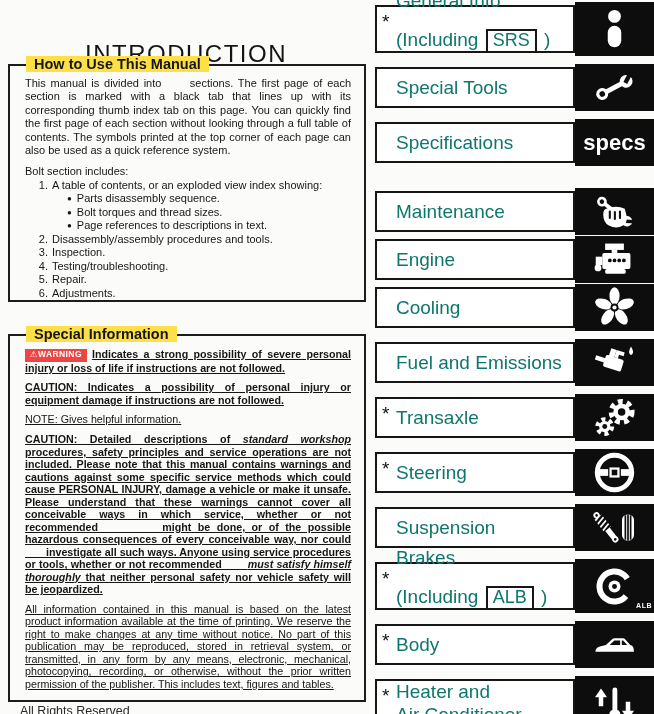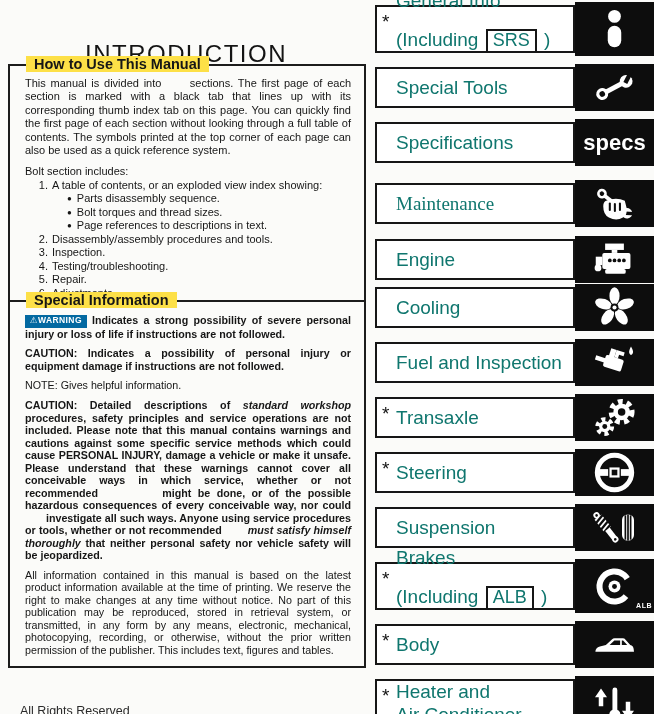--- a/index.html
+++ b/index.html
@@ -11,39 +11,39 @@
   
   .page-title{
     position:absolute;left:0;top:24px;width:372px;text-align:center;
     font-size:24px;letter-spacing:1.5px;font-weight:400;color:#141414;
   }
   .framed-box{
     position:absolute;left:8px;width:358px;box-sizing:border-box;
     border:2px solid #1c1c1c;background:transparent;
   }
   #how-to-box{top:64px;height:238px;}
-  #special-box{top:300px;height:368px;}
+  #special-box{top:334px;height:368px;text-decoration:underline;}
   .box-title{
     position:absolute;top:-10px;left:16px;background:#fde047;
     padding:0 8px;font-weight:bold;font-size:14.5px;white-space:nowrap;
   }
   .box-content{padding:11px 13px 6px 15px;font-size:11px;line-height:1.22;}
   #special-box .box-content{font-size:10.7px;line-height:1.17;padding-top:12px;}
   .box-content p{margin:0;}
   .justify{text-align:justify;}
   .gap{margin-top:8px !important;}
   .gap7{margin-top:7px !important;}
   .b{font-weight:bold;}
   .ital{font-style:italic;}
   .li-num{display:flex;padding-left:8px;}
   .li-num .num{flex:none;width:15px;text-align:right;margin-right:4px;}
   .li-bullet{display:flex;padding-left:42px;}
   .li-bullet .dot{flex:none;font-size:8px;margin-right:5px;line-height:1.7;}
   .warn-badge{
-    display:inline-block;background:#0369a1;color:#fff;font-weight:bold;
+    display:inline-block;background:#ef4444;color:#fff;font-weight:bold;
     font-size:8.5px;padding:1px 5px 2px;letter-spacing:.4px;margin-right:5px;
     vertical-align:1px;
   }
   .footer-note{position:absolute;left:20px;top:704px;font-size:12.5px;color:#2a2a2a;}
   
   #tabs{position:absolute;left:375px;top:0;width:279px;height:714px;}
   .tab-row{position:absolute;left:0;width:100%;}
   .tab-label-box{
     position:absolute;left:0;top:3px;bottom:3px;right:79px;background:#fff;
     border:2px solid #161616;box-sizing:border-box;
@@ -160,21 +160,21 @@
       </div>
     </div>
     <div class="tab-row" style="top: 119px; height: 47px;">
       <div class="tab-label-box">
         <div class="tab-line">Specifications</div>
       </div>
       <div class="tab-icon-box">
         <span class="specs-text">specs</span>
       </div>
     </div>
-    <div class="tab-row" style="top: 180px; height: 47px; font-family: Liberation Serif, serif;">
+    <div class="tab-row" style="top: 188px; height: 47px;">
       <div class="tab-label-box">
         <div class="tab-line">Maintenance</div>
       </div>
       <div class="tab-icon-box">
         <svg viewBox="0 0 24 24">
           <g transform="rotate(38 12 12)">
             <circle cx="3.5" cy="12" r="2.6" fill="#fff"></circle>
             <rect x="4" y="11" width="16" height="2" fill="#fff"></rect>
             <circle cx="20.5" cy="12" r="2.8" fill="#fff"></circle>
             <circle cx="3.5" cy="12" r="1.2" fill="#0d0d0d"></circle>
@@ -225,21 +225,21 @@
             <ellipse cx="12" cy="5.8" rx="2.7" ry="4.6" transform="rotate(216 12 12)"></ellipse>
             <ellipse cx="12" cy="5.8" rx="2.7" ry="4.6" transform="rotate(288 12 12)"></ellipse>
           </g>
           <circle cx="12" cy="12" r="2.1" fill="#0d0d0d"></circle>
           <circle cx="12" cy="12" r="1.1" fill="#fff"></circle>
         </svg>
       </div>
     </div>
     <div class="tab-row" style="top: 339px; height: 47px;">
       <div class="tab-label-box">
-        <div class="tab-line">Fuel and Inspection</div>
+        <div class="tab-line">Fuel and Emissions</div>
       </div>
       <div class="tab-icon-box">
         <svg viewBox="0 0 24 24">
           <g fill="#fff" transform="rotate(18 11 12)">
             <rect x="6.5" y="9" width="10" height="6.5" rx="1"></rect>
             <rect x="8" y="5" width="3" height="4.5"></rect>
             <path d="M11 5 h4.5 v2 h-2.5 v2 h-2z"></path>
             <rect x="1.5" y="11" width="5.5" height="2.4"></rect>
           </g>
           <path fill="#fff" d="M20.8 3.5 C19.4 6 19.5 7.4 20.8 8 C22.2 7.4 22.3 6 20.8 3.5 Z"></path>

